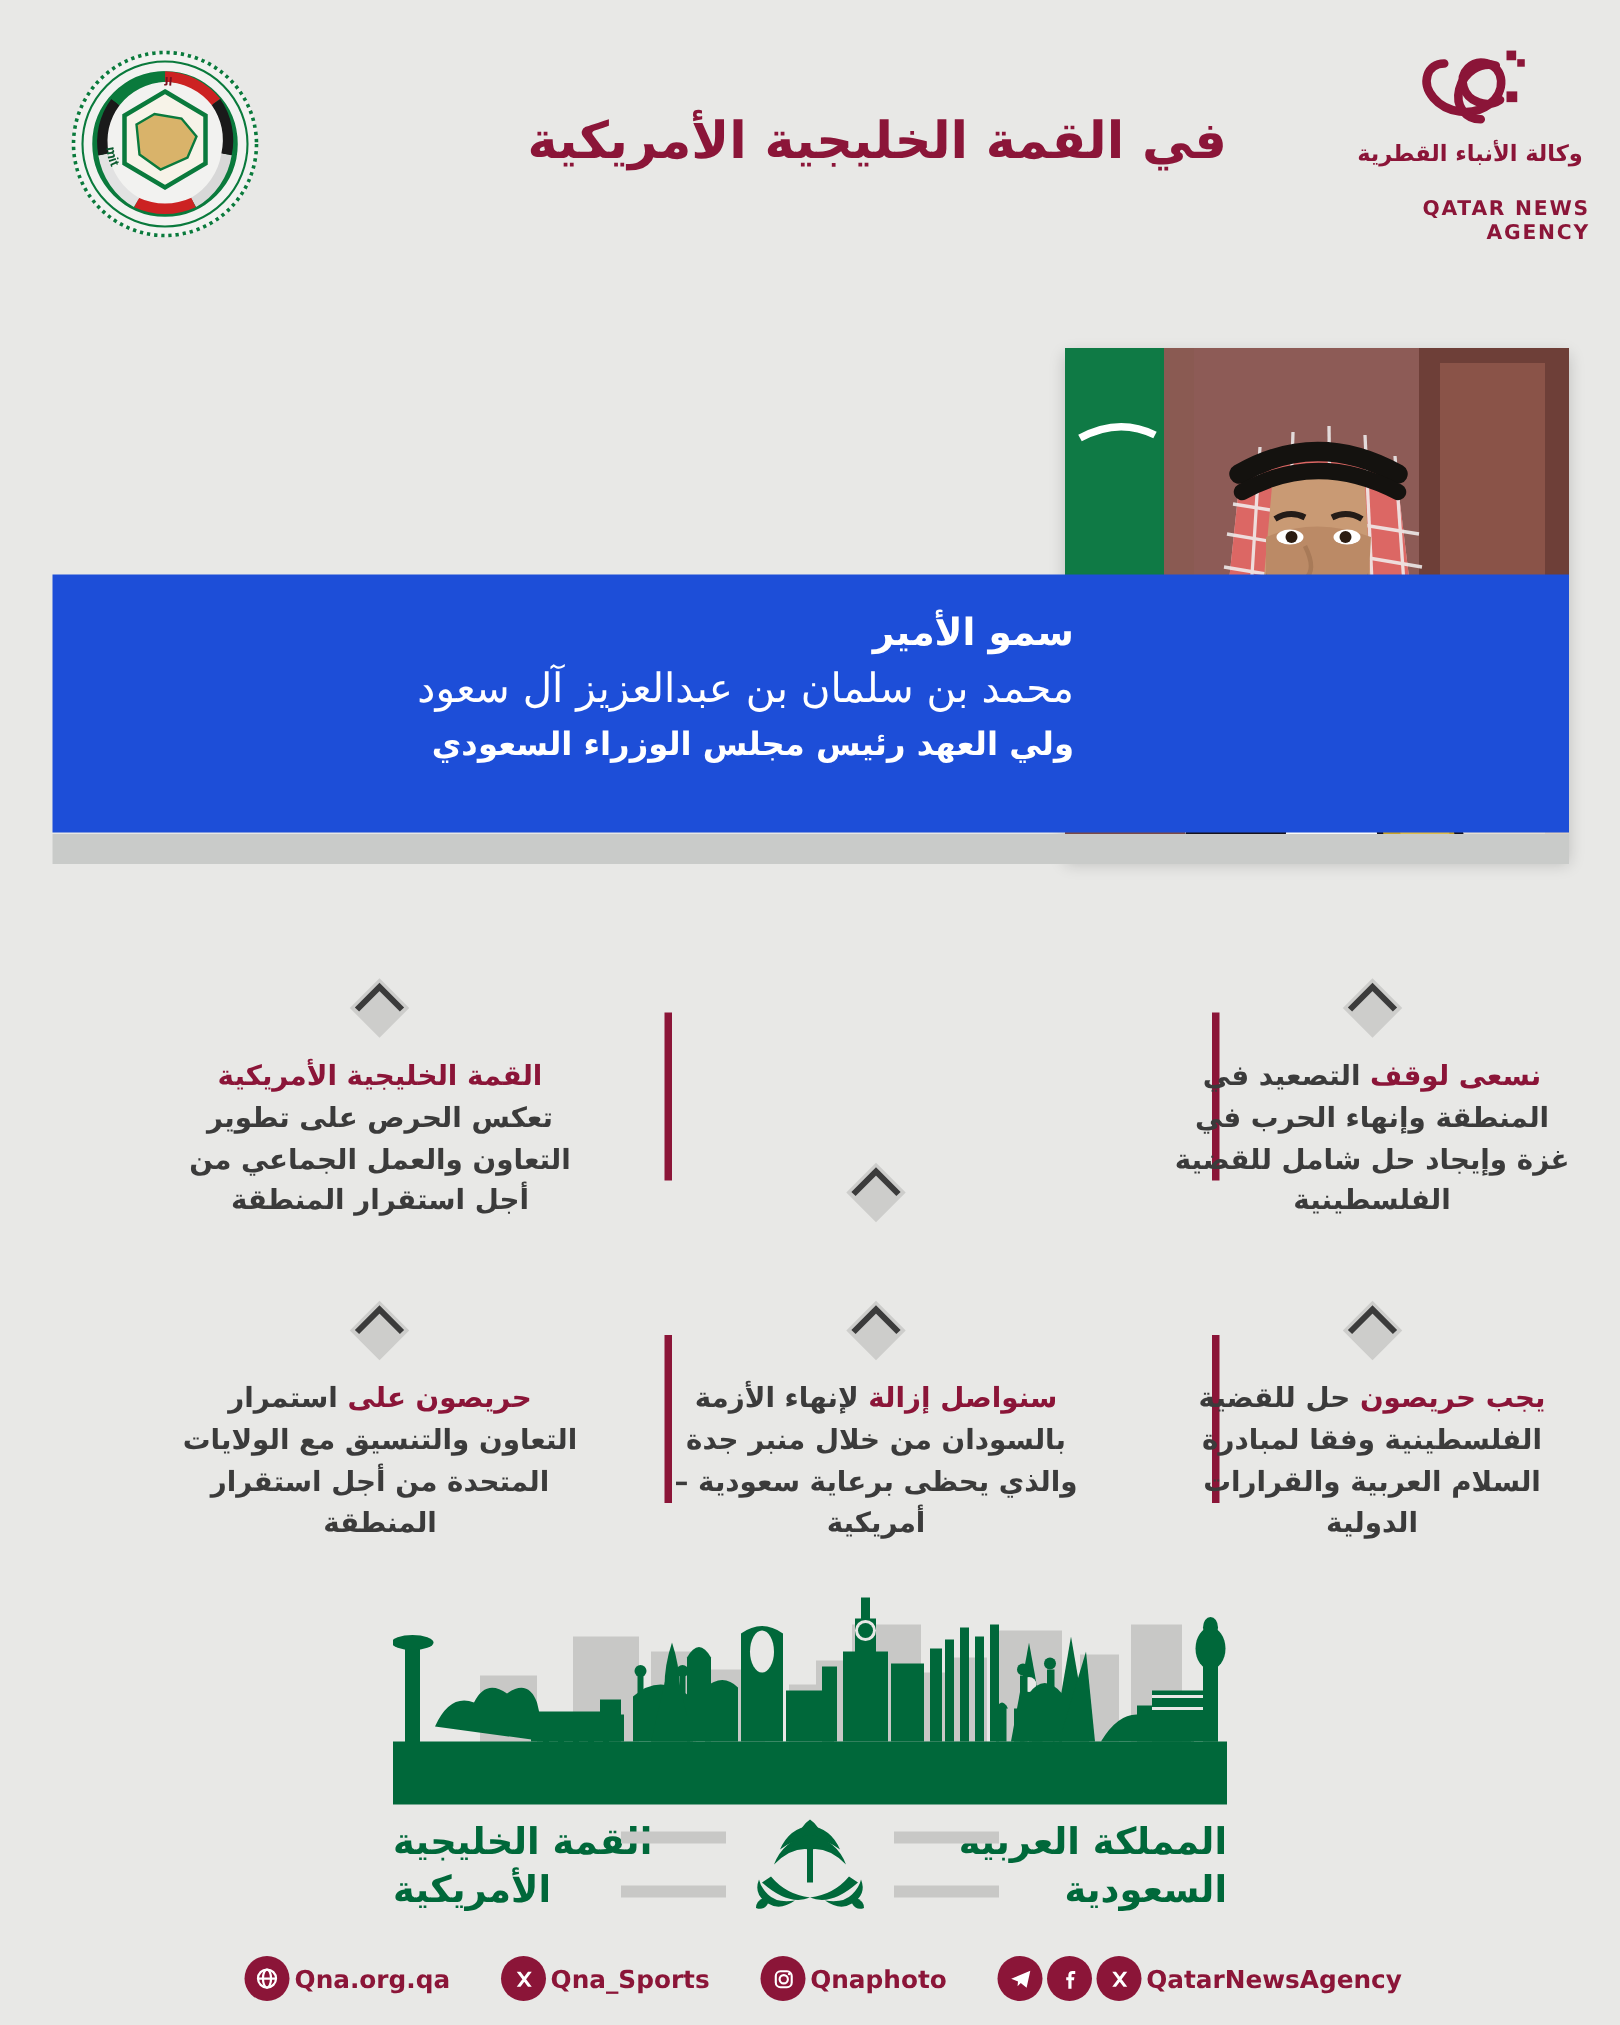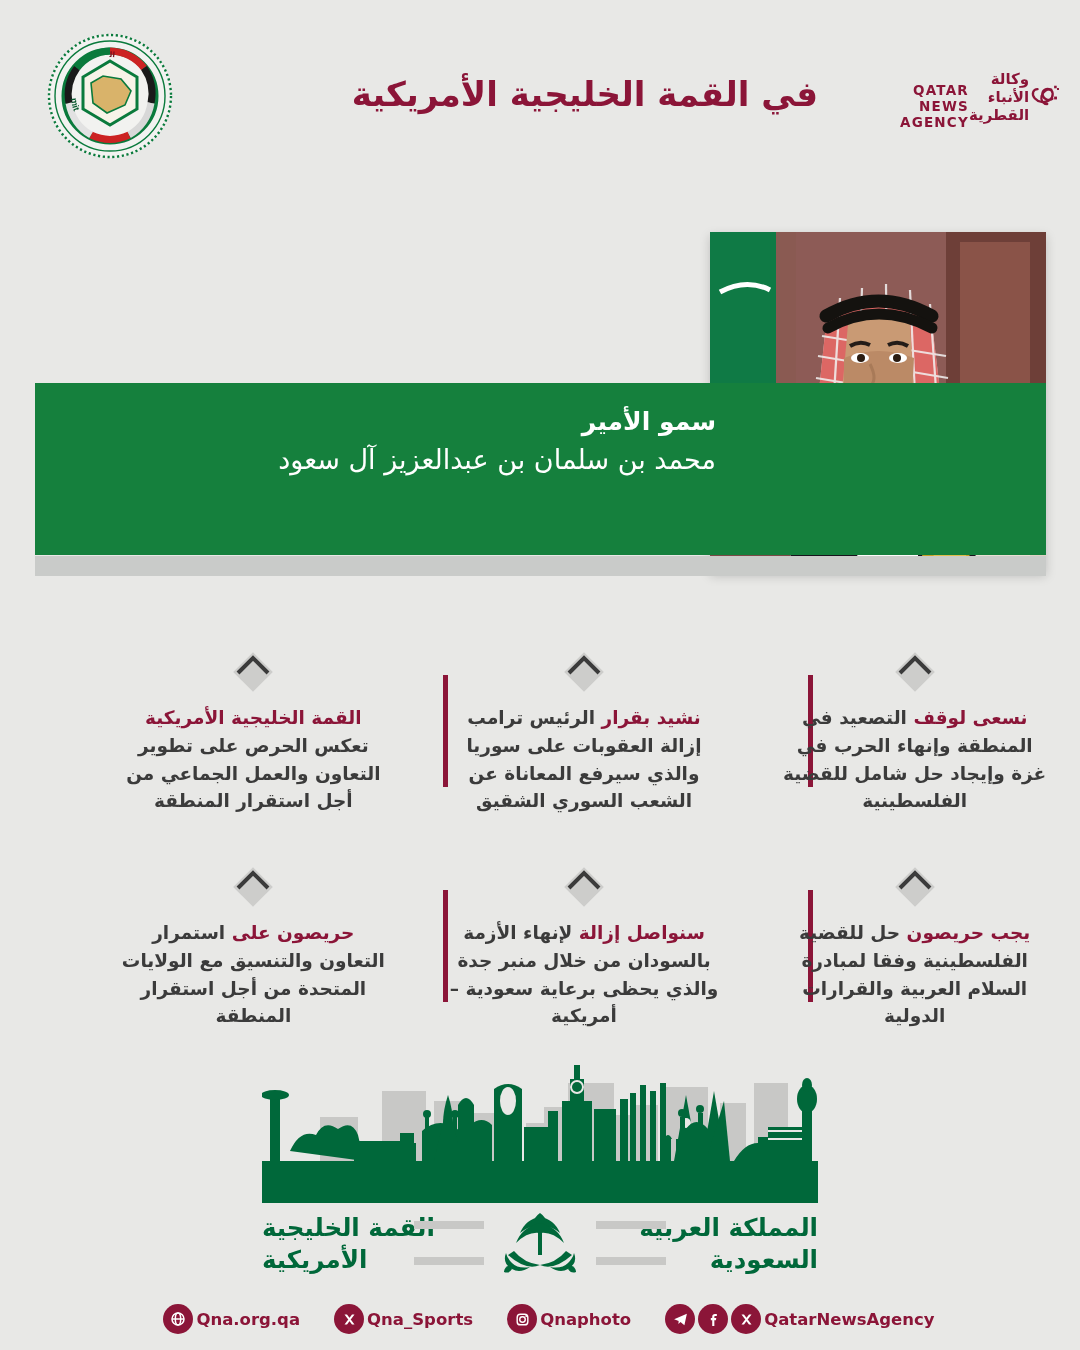--- a/index.html
+++ b/index.html
@@ -8,34 +8,34 @@
     background:#e8e8e6;
     font-family:"DejaVu Sans","Liberation Sans",sans-serif;
     overflow:hidden;position:relative;
   }
   .page{position:relative;width:1080px;height:1350px;}
 
   
   .header{position:absolute;top:0;left:0;width:1080px;height:190px;}
   .gcc-logo{position:absolute;left:47px;top:33px;width:126px;height:126px;}
   .qna-logo{position:absolute;right:20px;top:28px;width:160px;height:135px;
-            display:flex;flex-direction:row;align-items:center;justify-content:flex-start;}
+            display:flex;flex-direction:column;align-items:center;justify-content:flex-start;}
   .qna-mark{width:108px;height:88px;}
   .qna-ar{font-size:15px;font-weight:bold;color:#8b1538;margin-top:2px;letter-spacing:0px;}
   .qna-en{font-size:13.5px;font-weight:bold;color:#8b1538;letter-spacing:1.2px;margin-top:20px;}
 
   .title{position:absolute;right:262px;top:72px;width:560px;text-align:right;
          color:#8b1538;font-size:34px;font-weight:bold;line-height:1.34;}
 
   
   .photo-wrap{position:absolute;left:710px;top:232px;width:336px;height:335px;overflow:hidden;}
   .photo-shadow{position:absolute;left:710px;top:232px;width:336px;height:340px;
                 box-shadow:0 4px 10px rgba(0,0,0,.18);}
   .namebar{position:absolute;left:35px;top:383px;width:1011px;height:172px;
-           background:#15803d;box-sizing:border-box;padding:22px 330px 0 0;text-align:right;color:#fff;}
+           background:#1d4ed8;box-sizing:border-box;padding:22px 330px 0 0;text-align:right;color:#fff;}
   .namebar .l1{font-size:25px;font-weight:bold;line-height:1.35;}
   .namebar .l2{font-size:27px;font-weight:normal;line-height:1.38;margin-top:2px;}
   .namebar .l3{font-size:21.5px;font-weight:bold;line-height:1.4;margin-top:4px;}
   .namebar-foot{position:absolute;left:35px;top:556px;width:1011px;height:20px;background:#c9cbc9;}
 
   
   .grid{position:absolute;left:0;top:600px;width:1080px;}
   .row{position:relative;width:992px;height:215px;display:flex;flex-direction:row-reverse;align-items:flex-end;}
   .card{position:relative;width:360px;box-sizing:border-box;padding:0 30px;text-align:center;}
   .dia{position:relative;width:40px;height:40px;margin:12px auto 0;}
@@ -173,20 +173,21 @@
       <path d="M152 158 q16 -5 32 0" stroke="#8e5a48" stroke-width="3" fill="none"></path>
 
       <path d="M116 84 Q168 54 222 84" stroke="#14120f" stroke-width="13" fill="none" stroke-linecap="round"></path>
       <path d="M118 96 Q168 68 222 96" stroke="#14120f" stroke-width="11" fill="none" stroke-linecap="round"></path>
     </svg>
   </div>
 
   <div class="namebar">
     <div class="l1">سمو الأمير</div>
     <div class="l2">محمد بن سلمان بن عبدالعزيز آل سعود</div>
+    <div class="l3">ولي العهد رئيس مجلس الوزراء السعودي</div>
   </div>
   <div class="namebar-foot"></div>
 
   <div class="grid">
 
     <div class="row">
       <div class="sep sep-a"></div>
       <div class="sep sep-b"></div>
 
       <div class="card">
@@ -201,24 +202,20 @@
           <span>تعكس الحرص على تطوير التعاون والعمل الجماعي من أجل استقرار المنطقة</span>
         </div>
       </div>
 
       <div class="card">
         <div class="dia">
           <div class="dia-sq"></div>
           <svg class="dia-chev" viewBox="0 0 40 40">
               <path d="M5 21 L20 6 L35 21" fill="none" stroke="#3b3b3b" stroke-width="4"></path>
             </svg>
-        </div>
-        <div class="card-txt">
-          <span class="lead">نشيد بقرار</span>
-          <span>الرئيس ترامب إزالة العقوبات على سوريا والذي سيرفع المعاناة عن الشعب السوري الشقيق</span>
         </div>
       </div>
 
       <div class="card">
         <div class="dia">
           <div class="dia-sq"></div>
           <svg class="dia-chev" viewBox="0 0 40 40">
               <path d="M5 21 L20 6 L35 21" fill="none" stroke="#3b3b3b" stroke-width="4"></path>
             </svg>
         </div>

